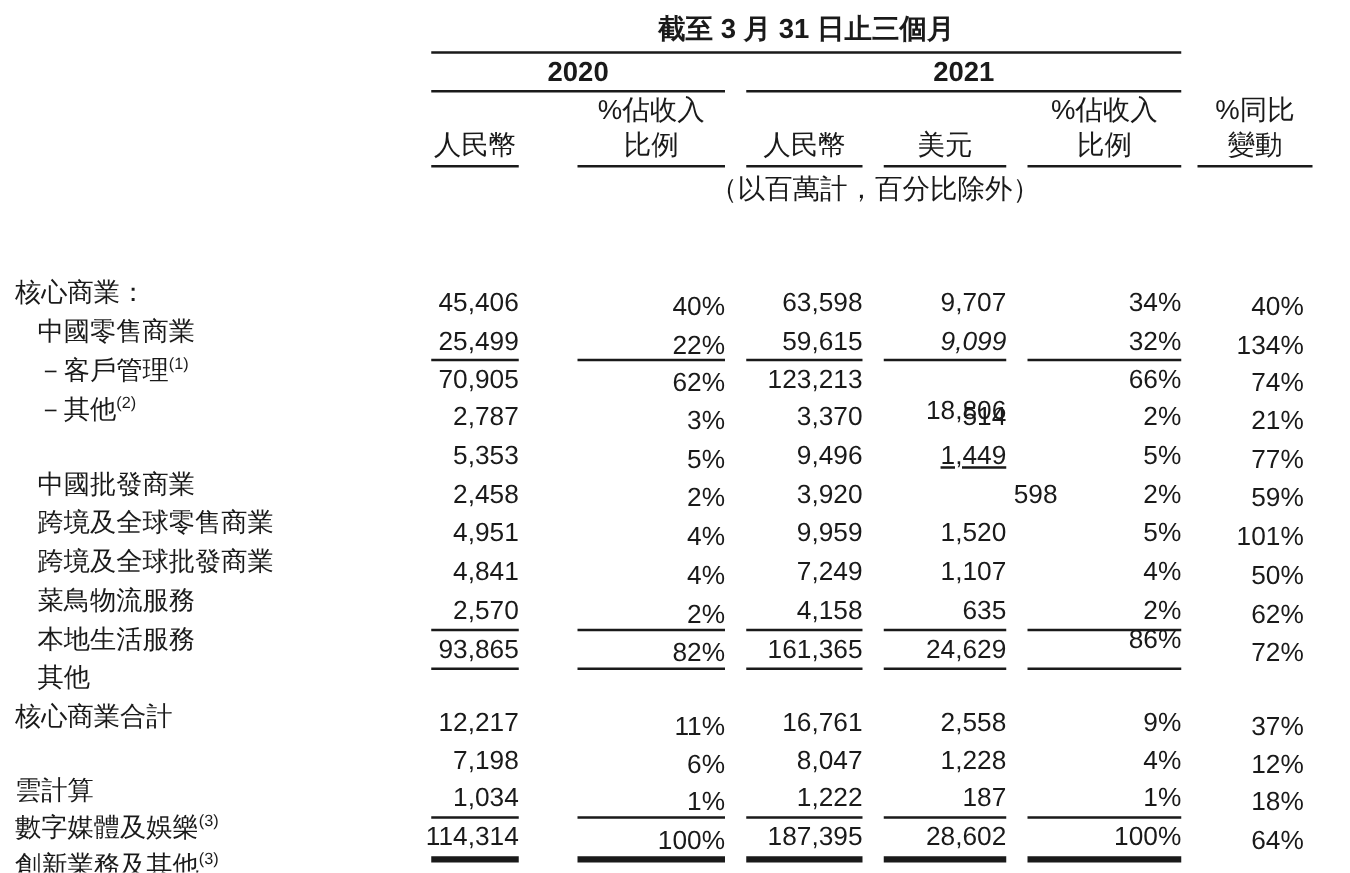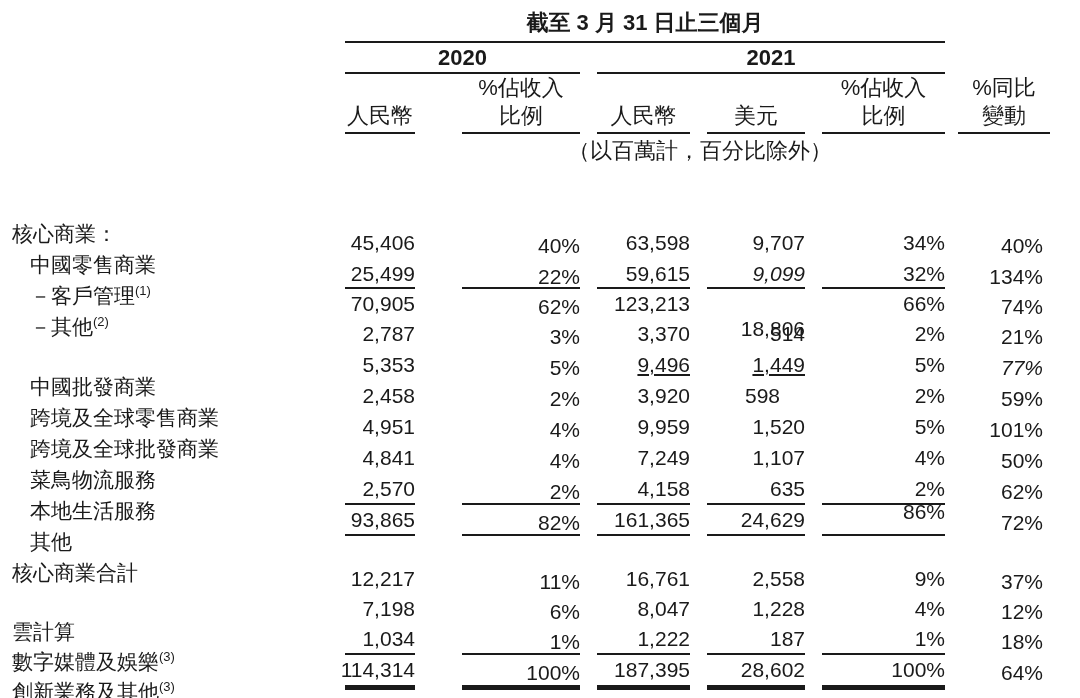--- a/index.html
+++ b/index.html
@@ -103,31 +103,31 @@
       <div class="cell" style="left: 452px; width: 128px; top: 324px;">3%</div>
       <div class="cell" style="left: 587px; width: 103px; top: 321px;">3,370</div>
       <div class="cell" style="left: 697px; width: 108px; top: 321px;">514</div>
       <div class="cell" style="left: 812px; width: 133px; top: 321px;">2%</div>
       <div class="cell" style="left: 948px; width: 95px; top: 324px;">21%</div>
     </div>
     <div>
       <div class="label indent" style="top: 352px;"><span>跨境及全球零售商業</span><sup></sup></div>
       <div class="cell" style="left: 335px; width: 80px; top: 352px;">5,353</div>
       <div class="cell" style="left: 452px; width: 128px; top: 355px;">5%</div>
-      <div class="cell" style="left: 587px; width: 103px; top: 352px; text-decoration: underline;">9,496</div>
+      <div class="cell" style="left: 587px; width: 103px; top: 352px;">9,496</div>
       <div class="cell" style="left: 697px; width: 108px; top: 352px; text-decoration: underline;">1,449</div>
       <div class="cell" style="left: 812px; width: 133px; top: 352px;">5%</div>
-      <div class="cell" style="left: 948px; width: 95px; top: 355px; font-style: italic;">77%</div>
+      <div class="cell" style="left: 948px; width: 95px; top: 355px;">77%</div>
     </div>
     <div>
       <div class="label indent" style="top: 383px;"><span>跨境及全球批發商業</span><sup></sup></div>
       <div class="cell" style="left: 335px; width: 80px; top: 383px;">2,458</div>
       <div class="cell" style="left: 452px; width: 128px; top: 386px;">2%</div>
       <div class="cell" style="left: 587px; width: 103px; top: 383px;">3,920</div>
-      <div class="cell" style="left: 672px; width: 108px; top: 383px; text-align: right;">598</div>
+      <div class="cell" style="left: 738px; width: 108px; top: 383px; text-align: right;">598</div>
       <div class="cell" style="left: 812px; width: 133px; top: 383px;">2%</div>
       <div class="cell" style="left: 948px; width: 95px; top: 386px;">59%</div>
     </div>
     <div>
       <div class="label indent" style="top: 414px;"><span>菜鳥物流服務</span><sup></sup></div>
       <div class="cell" style="left: 335px; width: 80px; top: 414px;">4,951</div>
       <div class="cell" style="left: 452px; width: 128px; top: 417px;">4%</div>
       <div class="cell" style="left: 587px; width: 103px; top: 414px;">9,959</div>
       <div class="cell" style="left: 697px; width: 108px; top: 414px;">1,520</div>
       <div class="cell" style="left: 812px; width: 133px; top: 414px;">5%</div>

